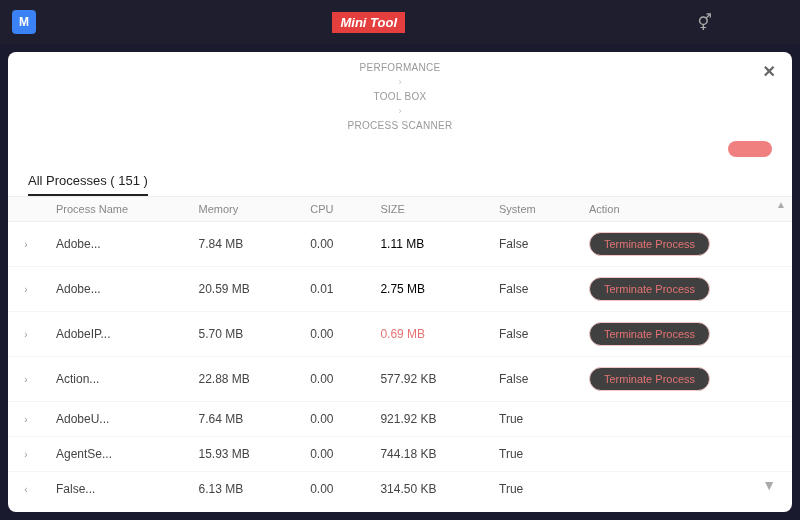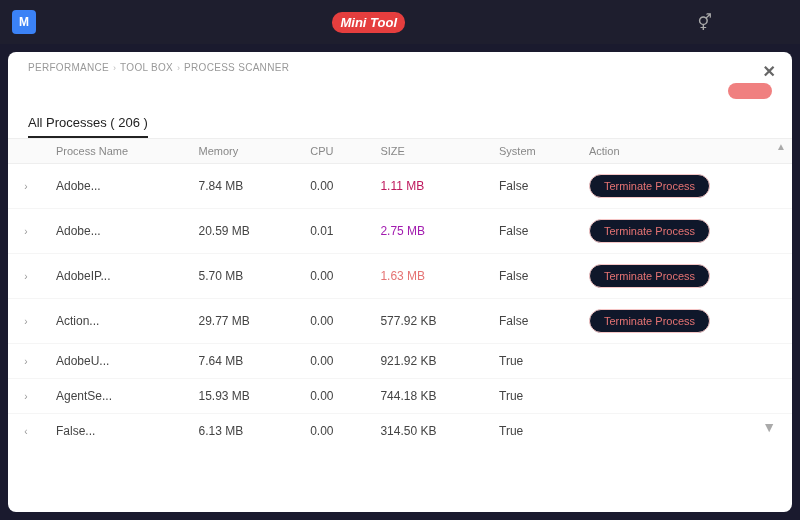--- a/index.html
+++ b/index.html
@@ -33,21 +33,21 @@
     .title-bar-center {
       display: flex;
       align-items: center;
     }
     .minitool-logo {
       background: #e53e3e;
       color: white;
       font-size: 13px;
       font-weight: bold;
       padding: 3px 8px;
-      border-radius: 10px;
+      border-radius: 0;
       font-style: italic;
     }
     .minitool-logo span {
       color: #fff;
     }
     .title-bar-right {
       display: flex;
       align-items: center;
       gap: 16px;
     }
@@ -71,20 +71,21 @@
     }
 
     
     .breadcrumb {
       padding: 10px 20px 6px;
       font-size: 10px;
       color: #999;
       display: flex;
       align-items: center;
       gap: 4px;
+      flex-direction: column;
     }
     .breadcrumb-item { color: #999; text-transform: uppercase; letter-spacing: 0.3px; }
     .breadcrumb-sep { color: #bbb; font-size: 9px; }
     .breadcrumb-close {
       position: absolute;
       right: 16px;
       top: 10px;
       font-size: 16px;
       color: #666;
       cursor: pointer;
@@ -163,21 +164,21 @@
     th:first-child { width: 36px; }
     td {
       font-size: 12px;
       color: #444;
       padding: 10px 12px;
       border-bottom: 1px solid #f5f5f5;
     }
     td:first-child { color: #aaa; text-align: center; width: 36px; }
 
     .terminate-btn {
-      background: #0f172a;
+      background: #404040;
       color: #e57373;
       border: 1px solid #f5c6c6;
       border-radius: 16px;
       padding: 5px 14px;
       font-size: 11px;
       cursor: pointer;
       white-space: nowrap;
     }
 
     .chevron-icon { font-size: 10px; color: #999; cursor: pointer; }
@@ -231,21 +232,21 @@
     <span class="breadcrumb-item">PROCESS SCANNER</span>
   </div>
   <div class="breadcrumb-close">✕</div>
 
   <div class="page-header">
     <h1 class="page-title"></h1>
     <button class="scan-btn"></button>
   </div>
 
   <div class="tabs">
-    <div class="tab active">All Processes ( 206 )</div>
+    <div class="tab active">All Processes ( 151 )</div>
   </div>
 
   <div class="table-container">
     <span class="scroll-indicator-top">▲</span>
     <table>
       <thead>
         <tr>
           <th></th>
           <th>Process Name</th>
           <th>Memory</th>
@@ -256,58 +257,58 @@
         </tr>
       </thead>
       <tbody id="process-tbody">
       <tr>
     <td>
       <span class="chevron-icon">›</span>
     </td>
     <td>Adobe...</td>
     <td>7.84 MB</td>
     <td>0.00</td>
-    <td style="color:#be185d;">1.11 MB</td>
+    <td style="color:#000000;">1.11 MB</td>
     <td>False</td>
     <td>
       <button class="terminate-btn">Terminate Process</button>
     </td>
   </tr>
           <tr>
     <td>
       <span class="chevron-icon">›</span>
     </td>
     <td>Adobe...</td>
     <td>20.59 MB</td>
     <td>0.01</td>
-    <td style="color:#a21caf;">2.75 MB</td>
+    <td style="color:#000000;">2.75 MB</td>
     <td>False</td>
     <td>
       <button class="terminate-btn">Terminate Process</button>
     </td>
   </tr>
           <tr>
     <td>
       <span class="chevron-icon">›</span>
     </td>
     <td>AdobeIP...</td>
     <td>5.70 MB</td>
     <td>0.00</td>
-    <td style="color:#e57373;">1.63 MB</td>
+    <td style="color:#e57373;">0.69 MB</td>
     <td>False</td>
     <td>
       <button class="terminate-btn">Terminate Process</button>
     </td>
   </tr>
           <tr>
     <td>
       <span class="chevron-icon">›</span>
     </td>
     <td>Action...</td>
-    <td>29.77 MB</td>
+    <td>22.88 MB</td>
     <td>0.00</td>
     <td>577.92 KB</td>
     <td>False</td>
     <td>
       <button class="terminate-btn">Terminate Process</button>
     </td>
   </tr>
           <tr>
     <td>
       <span class="chevron-icon">›</span>

